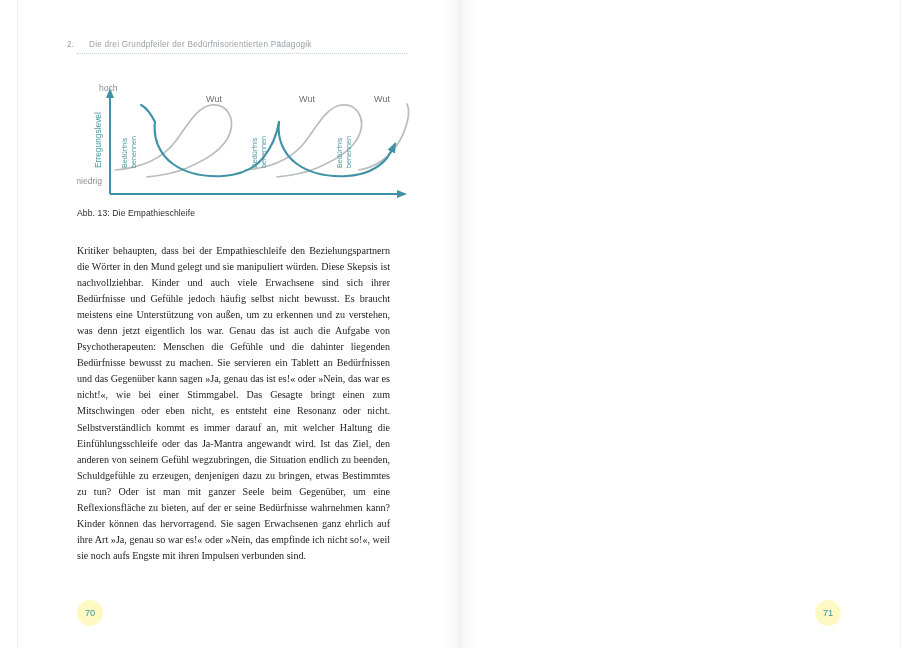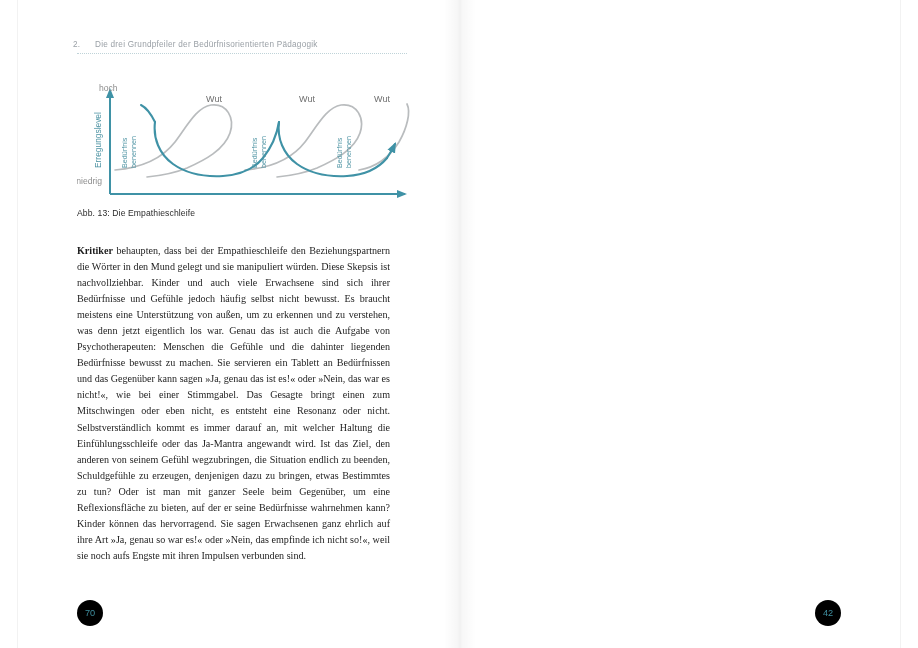--- a/index.html
+++ b/index.html
@@ -69,21 +69,21 @@
     color: #9aa0a6;
     white-space: nowrap;
   }
   .runhead .num { display: inline-block; min-width: 22px; }
   .runhead-rule {
     position: absolute;
     top: 53px;
     height: 0;
     border-top: 1px dotted #bfd3d8;
   }
-  .rh-left  { left: 73px; }
+  .rh-left  { left: 67px; }
   .rl-left  { left: 77px; width: 330px; }
 
   
   .figure {
     position: absolute;
     left: 77px;
     top: 76px;
     width: 334px;
     height: 128px;
   }
@@ -103,35 +103,35 @@
   .bodytext {
     position: absolute;
     font-family: "Liberation Serif", serif;
     font-size: 10.1px;
     line-height: 16.05px;
     color: #1d1d1d;
     text-align: justify;
     text-justify: inter-word;
     hyphens: manual;
   }
-  .bodytext b { font-weight: bold; }
+  .bodytext b { font-weight: normal; }
   .l-body {
     left: 77px;
     top: 243px;
     width: 313px;
   }
 
   
   .folio {
     position: absolute;
     bottom: 22px;
     width: 26px;
     height: 26px;
     border-radius: 50%;
-    background: #000000;
+    background: #fef9c3;
     display: flex;
     align-items: center;
     justify-content: center;
     font-family: "Liberation Sans", sans-serif;
     font-size: 9.2px;
     color: #3f8fa0;
   }
   .folio-left  { left: 77px; }
   .folio-right { right: 77px; }
 </style>
@@ -210,18 +210,18 @@
 
     <div class="folio folio-left">
       <span>70</span>
     </div>
   </div>
 
   <div class="page page-right">
     <div class="edge-right"></div>
 
     <div class="folio folio-right">
-      <span>42</span>
+      <span>71</span>
     </div>
   </div>
 
   <div class="gutter"></div>
 </div>
 
 </body></html>

